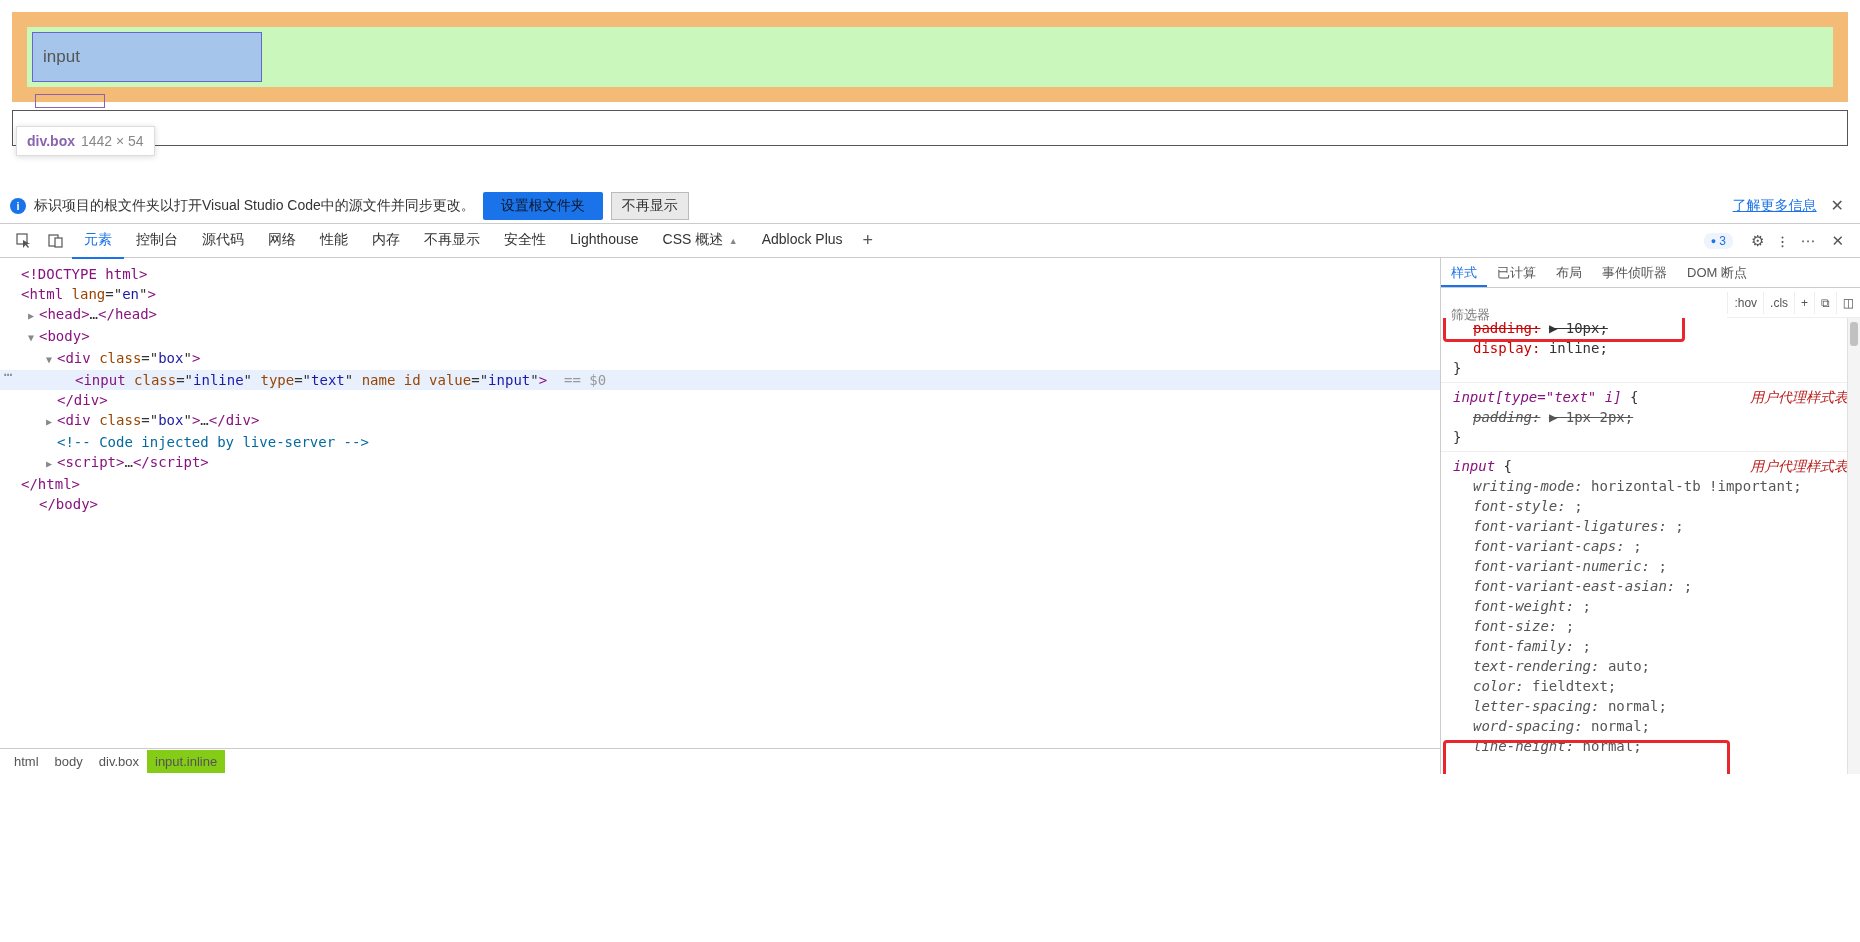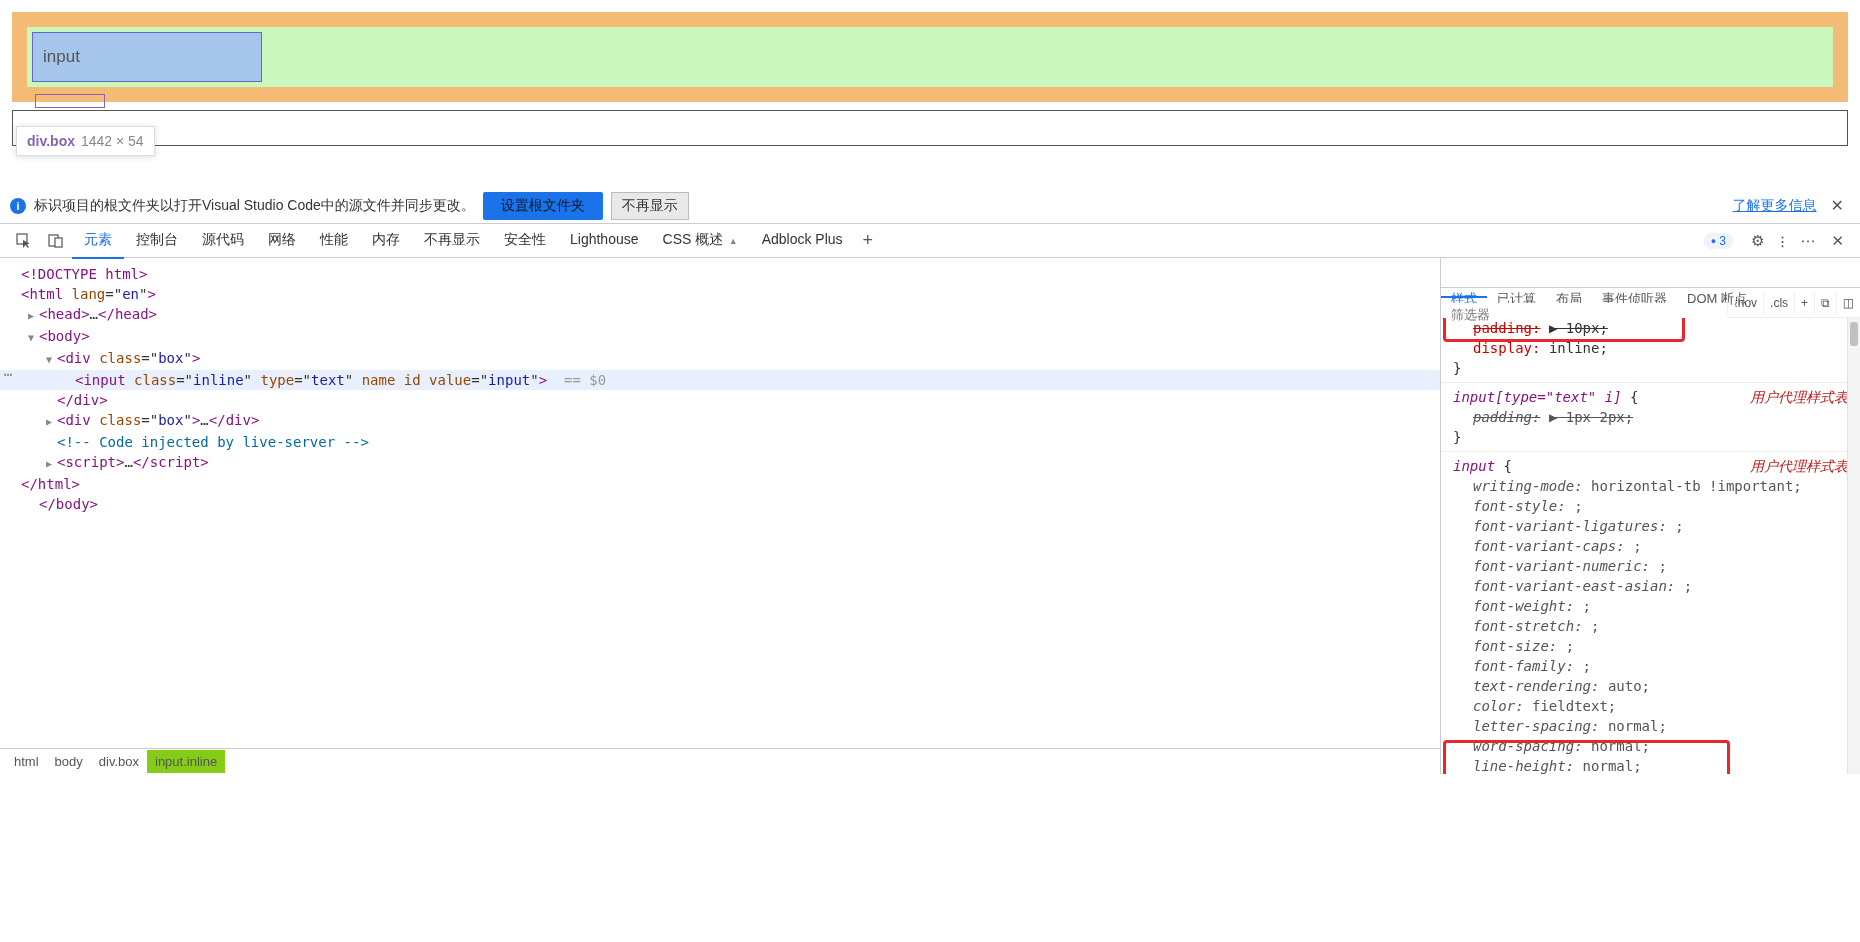--- a/index.html
+++ b/index.html
@@ -151,21 +151,21 @@
   border-left: 1px solid #ccc;
   display:flex;
   flex-direction: column;
   font-family: Consolas, Menlo, monospace;
   font-size: 14px;
 }
 .dt-right .rtabs {
   display:flex; border-bottom:1px solid #ccc; height:30px; align-items:stretch;
   font-family: -apple-system, "Segoe UI", "Microsoft YaHei", sans-serif;
 }
-.dt-right .rtab { padding: 6px 10px; cursor:pointer; color:#555; font-size:13px;margin-top:26px;}
+.dt-right .rtab { padding: 6px 10px; cursor:pointer; color:#555; font-size:13px;}
 .dt-right .rtab.active { color:#1a73e8; border-bottom:2px solid #1a73e8; }
 .dt-right .filterbar {
   display:flex; align-items:center; border-bottom:1px solid #eee; height:30px;
   font-family: -apple-system, "Segoe UI", "Microsoft YaHei", sans-serif;
 }
 .dt-right .filter-input {
   flex:1; border:none; outline:none; padding:4px 10px; font-size:13px; color:#888;margin-top:24px;
 }
 .dt-right .fbtn { padding:4px 6px; font-size:12px; color:#555; cursor:pointer; border-left:1px solid #eee;}
 .dt-right .rules {
@@ -303,21 +303,20 @@
         <div class="rule-line" style="padding-left: 12px;"><span>}</span></div>
         <div style="border-top: 1px solid rgb(238, 238, 238); margin: 4px 0px;"></div>
         <div class="rule-line" style="padding-left: 12px;"><span class="rule-meta">用户代理样式表</span><span class="rule-sel">input</span> {</div>
         <div class="rule-line" style="padding-left: 32px;"><span class="prop-n-ua">writing-mode:</span> <span class="prop-v-ua">horizontal-tb !important;</span></div>
         <div class="rule-line" style="padding-left: 32px;"><span class="prop-n-ua">font-style:</span> <span class="prop-v-ua">;</span></div>
         <div class="rule-line" style="padding-left: 32px;"><span class="prop-n-ua">font-variant-ligatures:</span> <span class="prop-v-ua">;</span></div>
         <div class="rule-line" style="padding-left: 32px;"><span class="prop-n-ua">font-variant-caps:</span> <span class="prop-v-ua">;</span></div>
         <div class="rule-line" style="padding-left: 32px;"><span class="prop-n-ua">font-variant-numeric:</span> <span class="prop-v-ua">;</span></div>
         <div class="rule-line" style="padding-left: 32px;"><span class="prop-n-ua">font-variant-east-asian:</span> <span class="prop-v-ua">;</span></div>
         <div class="rule-line" style="padding-left: 32px;"><span class="prop-n-ua">font-weight:</span> <span class="prop-v-ua">;</span></div>
-        <div class="rule-line" style="padding-left: 32px;"><span class="prop-n-ua">font-stretch:</span> <span class="prop-v-ua">;</span></div>
         <div class="rule-line" style="padding-left: 32px;"><span class="prop-n-ua">font-size:</span> <span class="prop-v-ua">;</span></div>
         <div class="rule-line" style="padding-left: 32px;"><span class="prop-n-ua">font-family:</span> <span class="prop-v-ua">;</span></div>
         <div class="rule-line" style="padding-left: 32px;"><span class="prop-n-ua">text-rendering:</span> <span class="prop-v-ua">auto;</span></div>
         <div class="rule-line" style="padding-left: 32px;"><span class="prop-n-ua">color:</span> <span class="prop-v-ua">fieldtext;</span></div>
         <div class="rule-line" style="padding-left: 32px;"><span class="prop-n-ua">letter-spacing:</span> <span class="prop-v-ua">normal;</span></div>
         <div class="rule-line" style="padding-left: 32px;"><span class="prop-n-ua">word-spacing:</span> <span class="prop-v-ua">normal;</span></div>
         <div class="rule-line" style="padding-left: 32px;"><span class="prop-n-ua">line-height:</span> <span class="prop-v-ua">normal;</span></div>
         <div class="highlight-box" style="left: 2px; right: 175px; top: -16px; height: 40px;"></div>
         <div class="highlight-box" style="left: 2px; right: 130px; bottom: -12px; height: 46px;"></div>
       </div>

